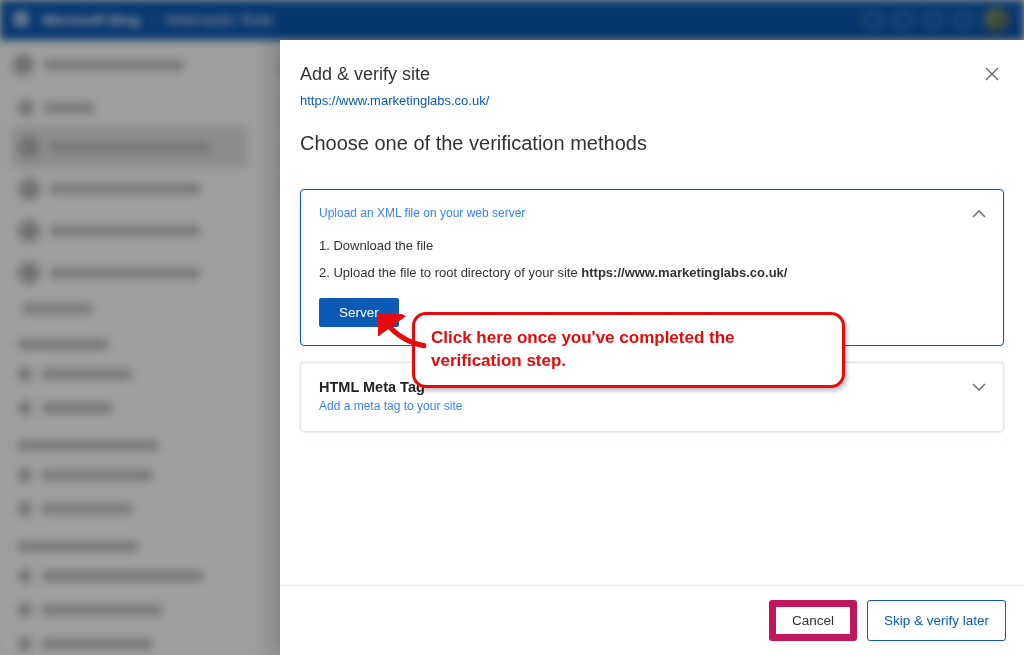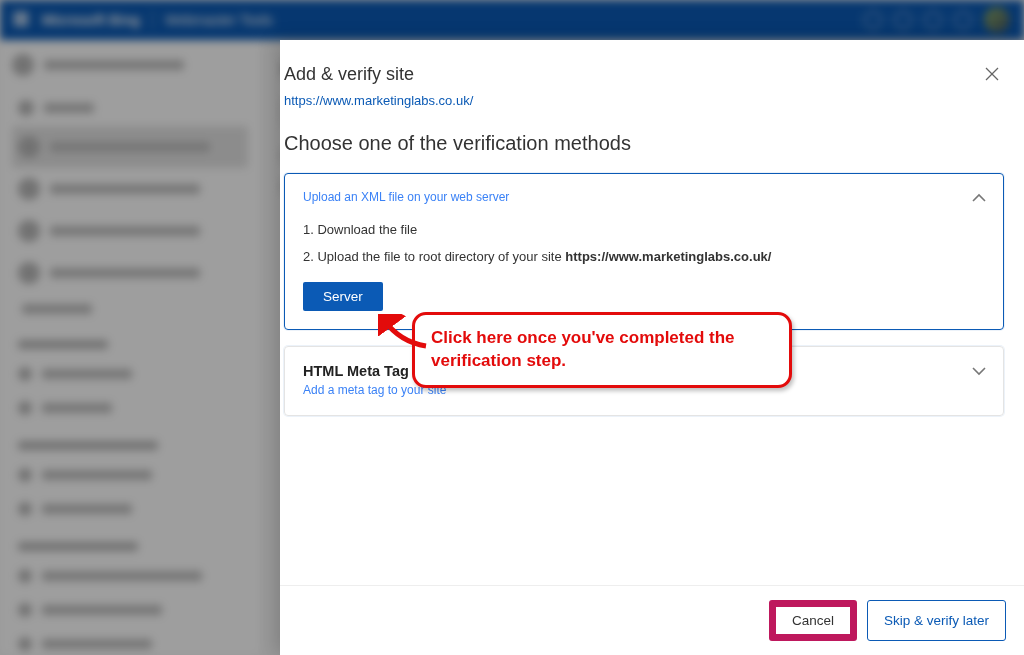--- a/index.html
+++ b/index.html
@@ -27,28 +27,28 @@
     .bg .content{ flex:1; padding:22px; }
     .bg .content .h{ height:14px; width:110px; background:#b8b8b8; border-radius:3px; margin-bottom:24px; }
     .bg .chip{ height:24px; width:60px; background:#dcdcdc; border-radius:4px; margin-bottom:26px; }
     .bg .tx{ height:11px; width:70px; background:#c8c8c8; border-radius:3px; margin-bottom:20px; }
 
     
     .scrim{ position:absolute; inset:0; background:rgba(0,0,0,.38); }
 
     
     .modal{ position:absolute; top:40px; right:0; bottom:0; width:744px; background:#fff; box-shadow:-4px 0 18px rgba(0,0,0,.18); display:flex; flex-direction:column; }
-    .modal .inner{ padding:24px 20px 0 4px; flex:1; overflow:auto; }
+    .modal .inner{ padding:24px 20px 0 20px; flex:1; overflow:auto; }
     .close{ position:absolute; top:22px; right:20px; width:24px; height:24px; display:flex; align-items:center; justify-content:center; cursor:pointer; color:#666; }
     .close svg{ width:14px; height:14px; stroke:#666; stroke-width:1.3; }
 
     .m-title{ font-size:18px; color:#333; margin-bottom:6px; }
     .m-url{ font-size:13px; color:#0b5ab5; margin-bottom:24px; display:inline-block; }
 
-    .m-subtitle{ font-size:20px; color:#333; font-weight:400; margin-bottom:18px; }
+    .m-subtitle{ font-size:20px; color:#333; font-weight:400; margin-bottom:34px; }
 
     .accordion{ border:1px solid #0b5ab5; border-radius:4px; padding:16px 18px 18px; position:relative; margin-bottom:16px; box-shadow:0 0 0 1px rgba(11,90,181,.08); }
     .acc-title{ font-size:14.5px; font-weight:600; color:#222; margin-bottom:4px; }
     .acc-sub{ font-size:12px; color:#3b82f6; margin-bottom:18px; }
     .acc-chevron{ position:absolute; top:16px; right:16px; color:#777; cursor:pointer; }
     .acc-chevron svg{ width:16px; height:16px; stroke:#777; stroke-width:1.6; fill:none; }
 
     .step{ font-size:13px; color:#333; margin-bottom:12px; display:flex; gap:4px; }
     .dl-btn{ background:#f3f3f3; border:none; padding:5px 12px; font-size:12.5px; color:#333; display:inline-flex; align-items:center; gap:6px; cursor:pointer; border-radius:2px; }
     .dl-btn svg{ width:12px; height:12px; stroke:#333; stroke-width:1.6; fill:none; }
@@ -59,21 +59,21 @@
     .accordion.collapsed{ border-color:#e4e4e4; }
     .accordion.collapsed .acc-sub{ margin-bottom:0; }
 
     
     .footer{ padding:14px 18px; display:flex; justify-content:flex-end; gap:10px; border-top:1px solid #eee; }
     .btn{ font-size:13.5px; padding:6px 16px; border-radius:3px; cursor:pointer; }
     .btn-secondary{ background:#fff; border:7px solid #be185d; color:#333; }
     .btn-outline{ background:#fff; border:1px solid #0b5ab5; color:#0b5ab5; }
 
     
-    .callout{ position:absolute; top:312px; left:412px; width:380px; pointer-events:none; }
+    .callout{ position:absolute; top:312px; left:412px; width:433px; pointer-events:none; }
     .callout-arrow{ position:absolute; top:2px; left:-34px; }
     .bubble{ border:3px solid #e30b0b; border-radius:14px; background:#fff; padding:12px 16px; color:#e30b0b; font-weight:700; font-size:17px; line-height:1.35; box-shadow:2px 3px 4px rgba(0,0,0,.25); }
   </style>
 </head>
 <body>
 
 <div class="bg">
   <div class="topbar">
     <div class="grid">
         <span></span>

